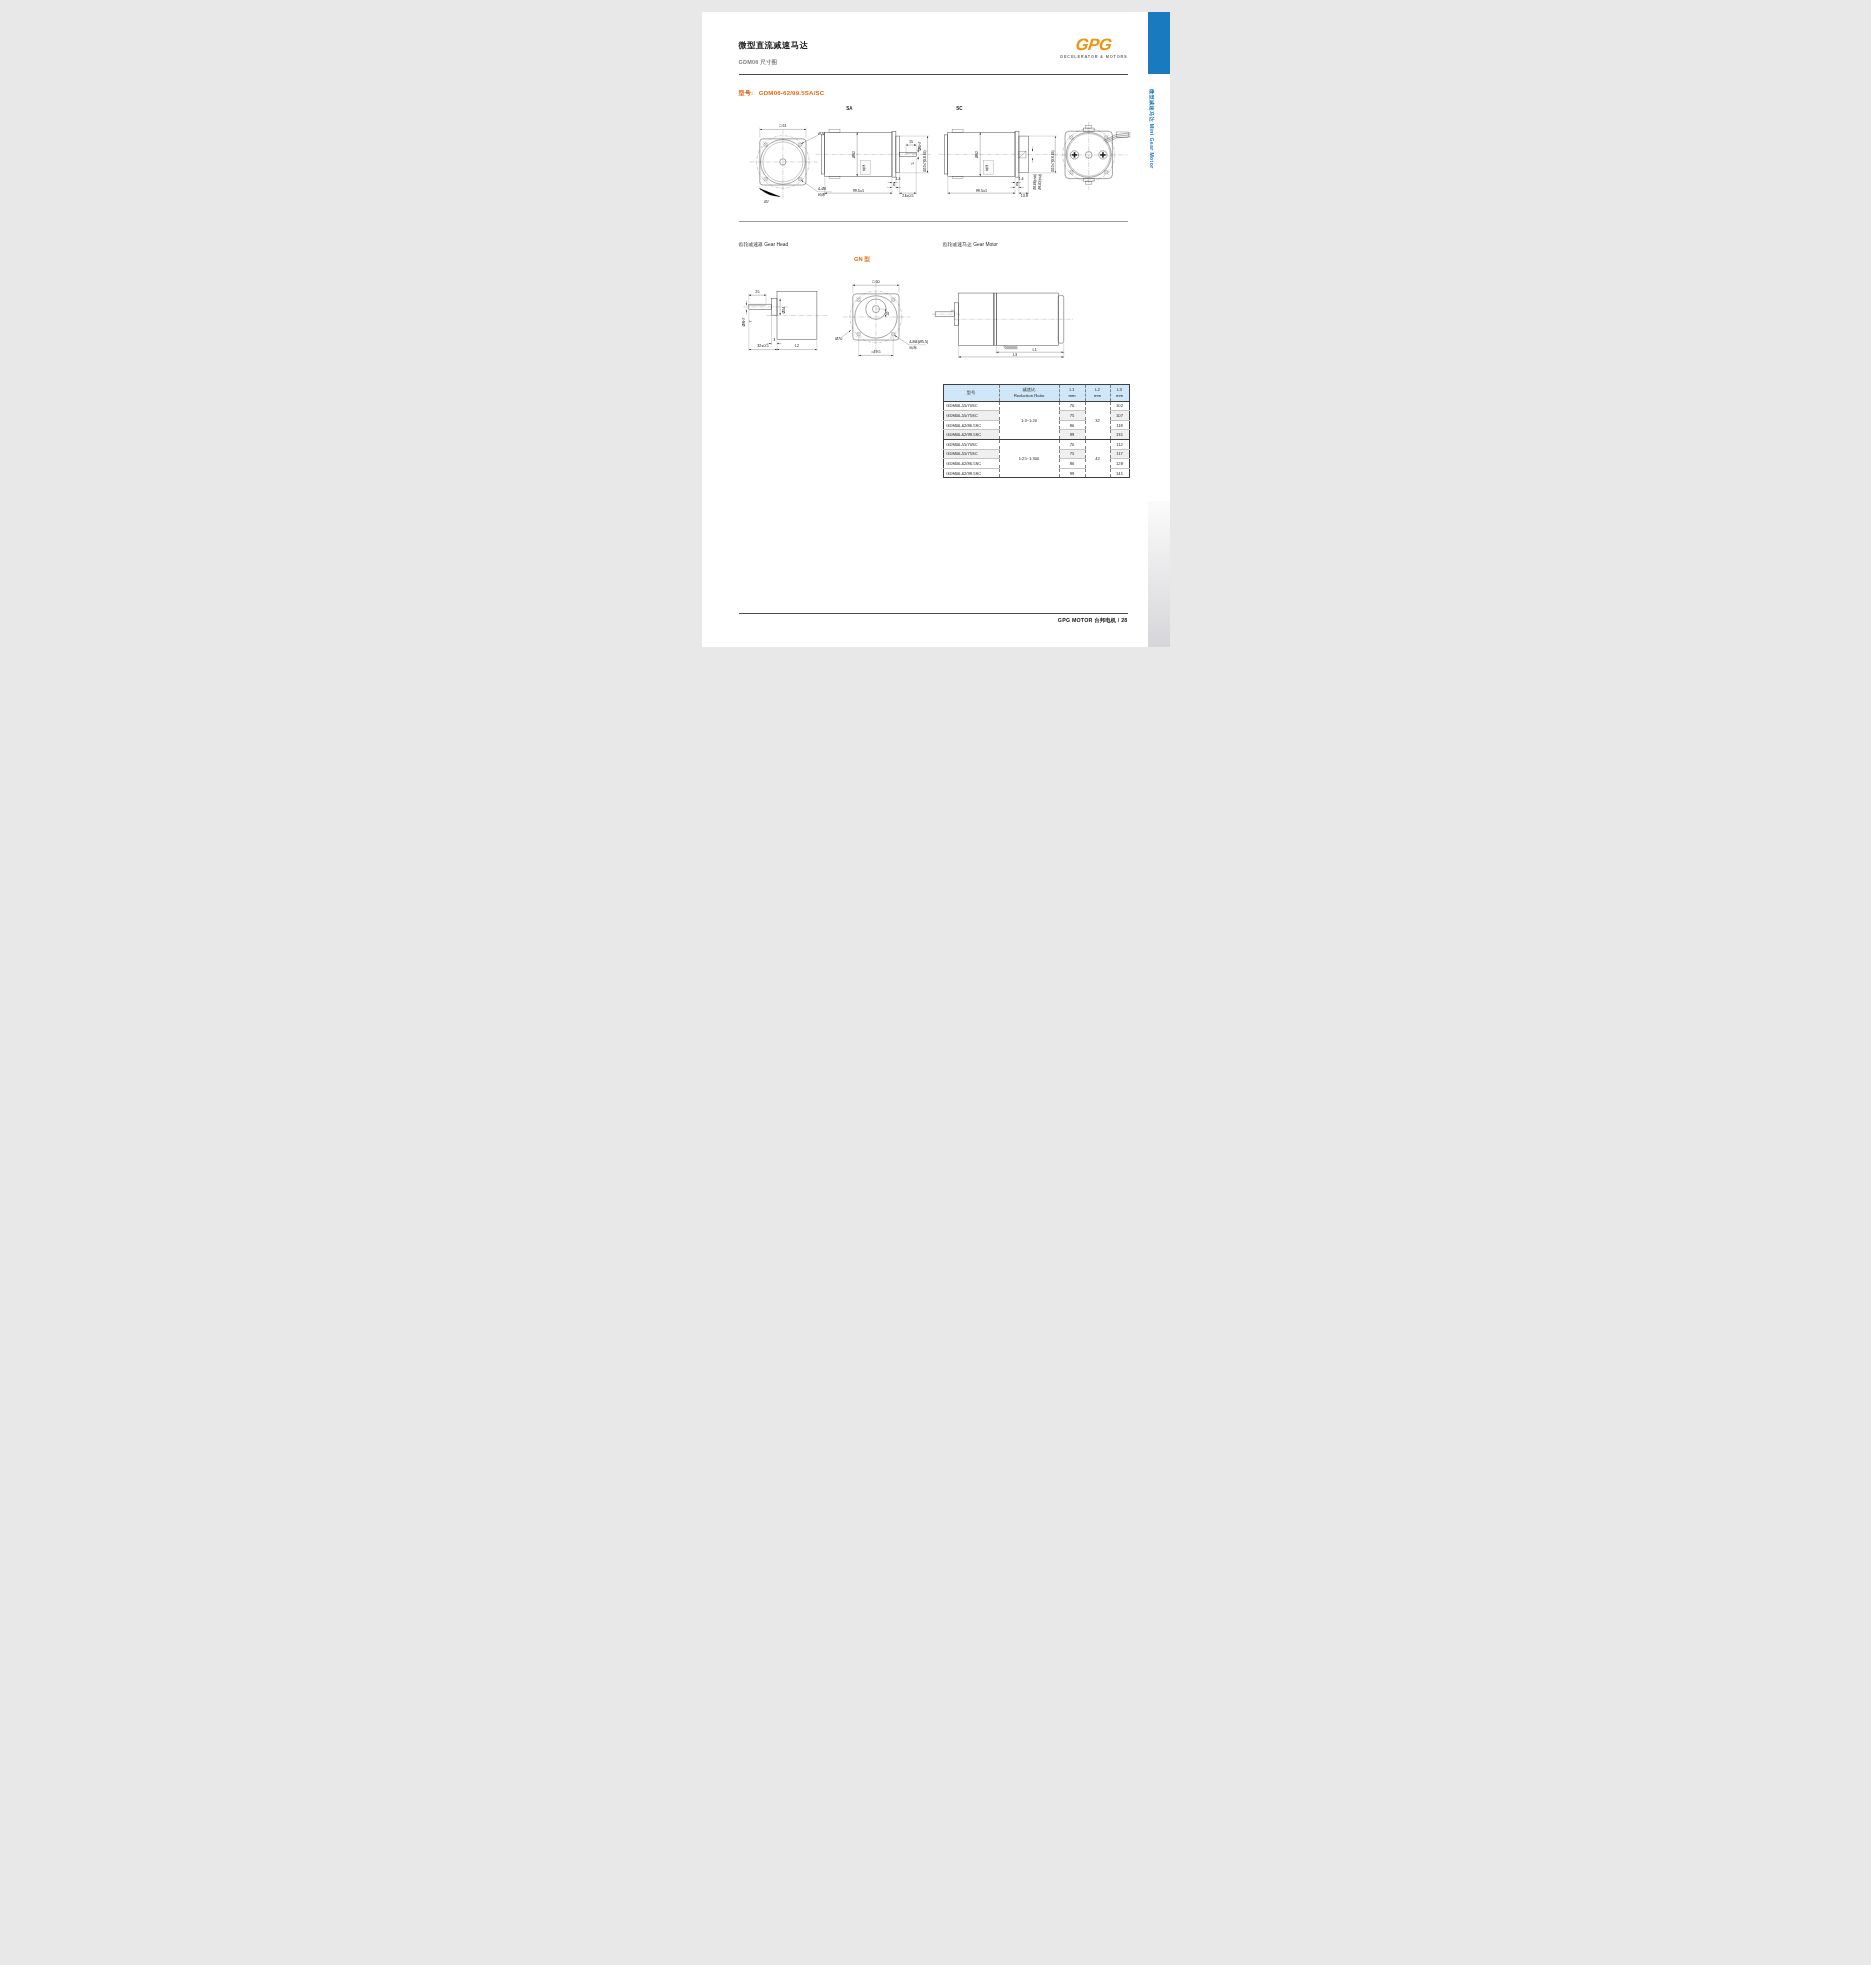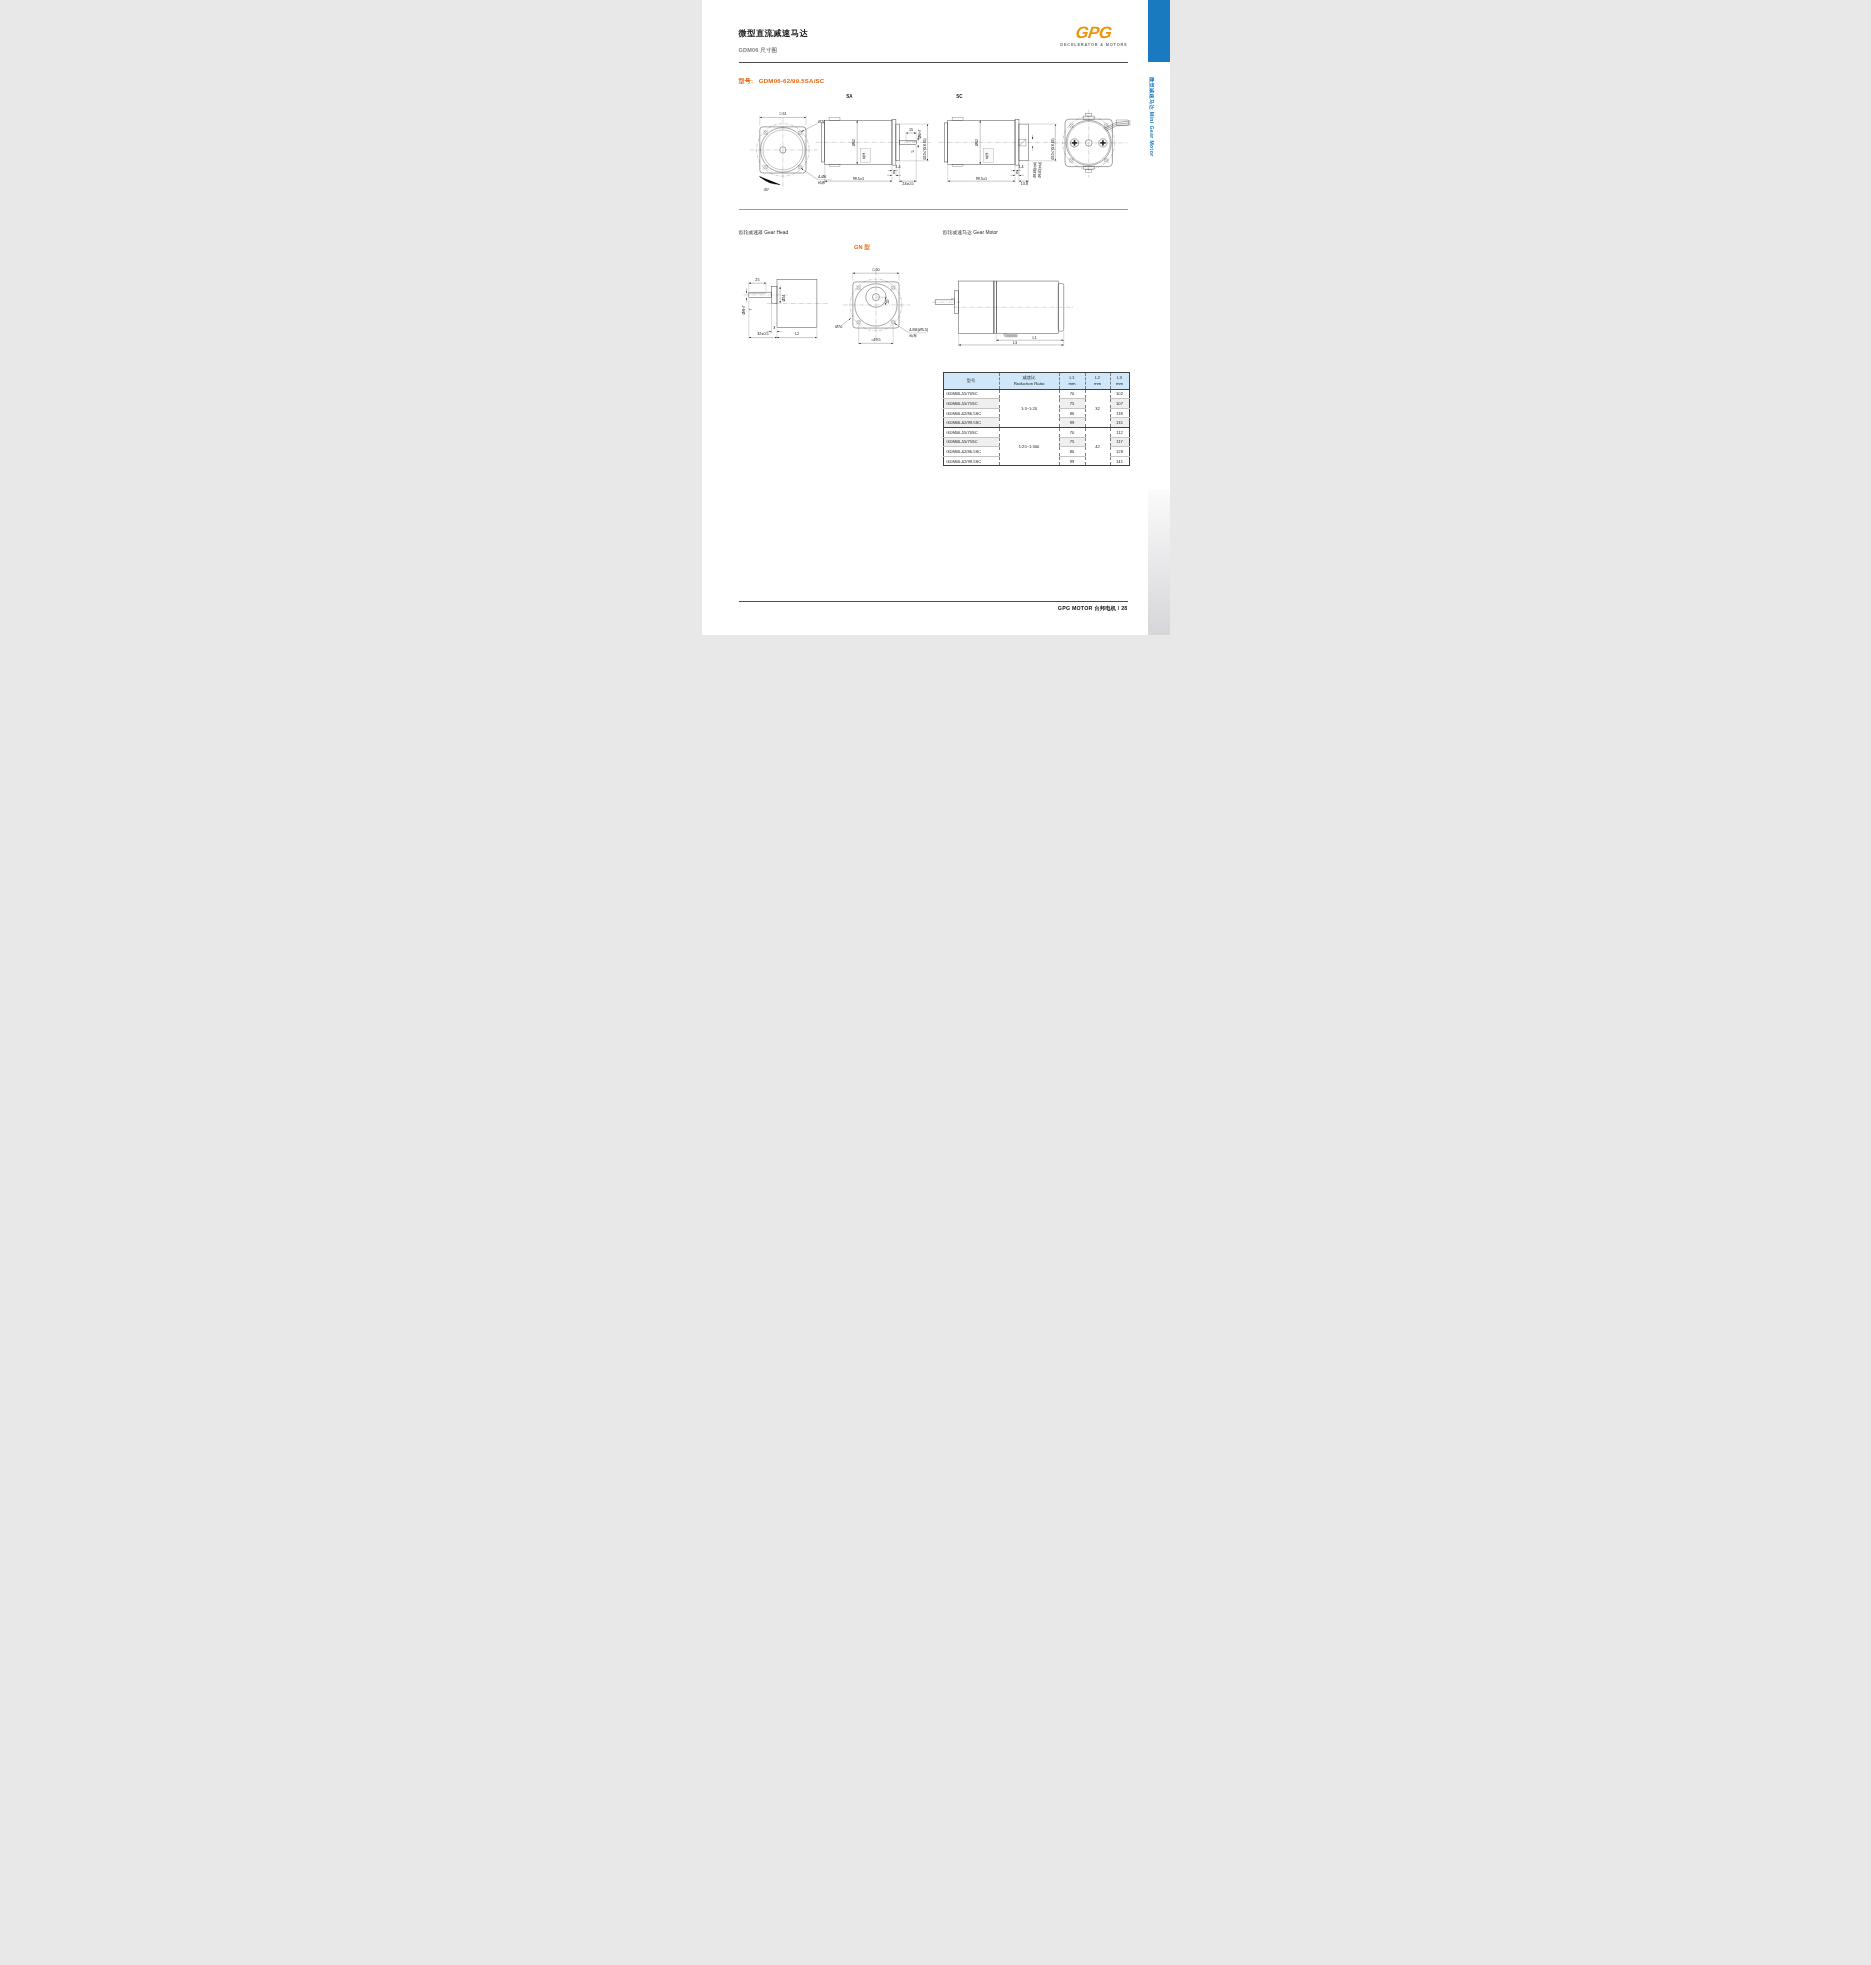--- a/index.html
+++ b/index.html
@@ -1,16 +1,16 @@
 <!DOCTYPE html>
 <html style="font-size:6.3px"><head>
 <meta charset="utf-8">
 <style>
   html,body{margin:0;padding:0;background:#e8e8e8;font-family:"Liberation Sans",sans-serif;}
-  #page{position:relative;width:468px;height:635px;background:#fff;margin:0 auto;overflow:hidden;}
+  #page{position:relative;width:468px;height:635px;background:#fff;margin:12px auto;overflow:hidden;}
   .abs{position:absolute;}
   
   #title{left:37px;top:28px;font-size:8.3px;font-weight:bold;color:#1c1c1c;letter-spacing:0.4px;}
   #subtitle{left:37px;top:47px;font-size:5.5px;font-weight:bold;color:#7e7e7e;letter-spacing:0.2px;}
   #logo{right:42px;top:24.4px;text-align:center;}
   #logo .mark{font-size:16.5px;line-height:17.3px;font-weight:900;font-style:italic;color:#F0930B;letter-spacing:-0.4px;transform:skewX(-8deg);}
   #logo .tag{font-size:3.9px;font-weight:bold;color:#6f6f6f;letter-spacing:0.8px;margin-top:0.8px;}
   #hrule{left:37px;top:62px;width:389px;height:1.2px;background:#4a4a4a;}
   #bluebar{left:446px;top:0;width:22.4px;height:62px;background:#1A7AC0;}
   #sidebar-text{left:453px;top:77px;transform:rotate(90deg);transform-origin:0 0;white-space:nowrap;font-size:5.1px;font-weight:bold;color:#1A7AC0;letter-spacing:0.4px;}

